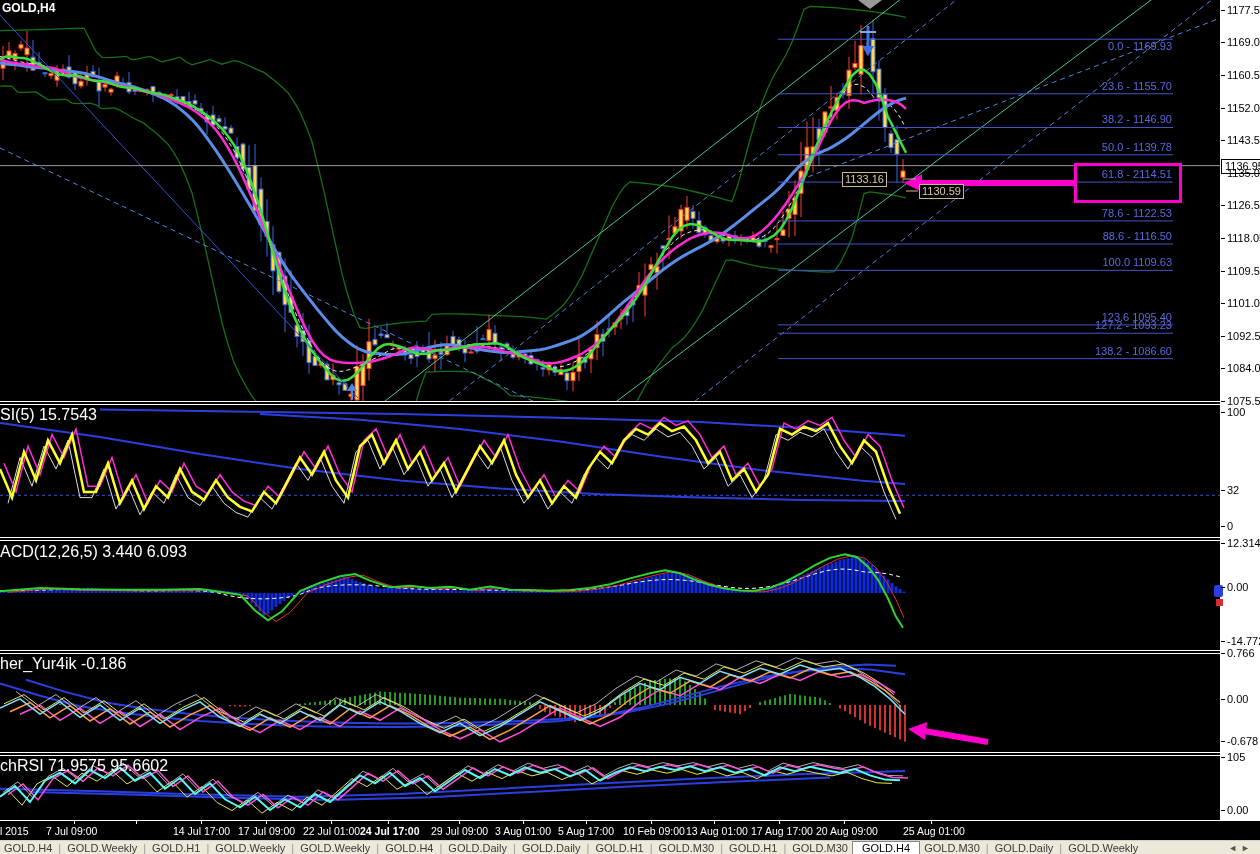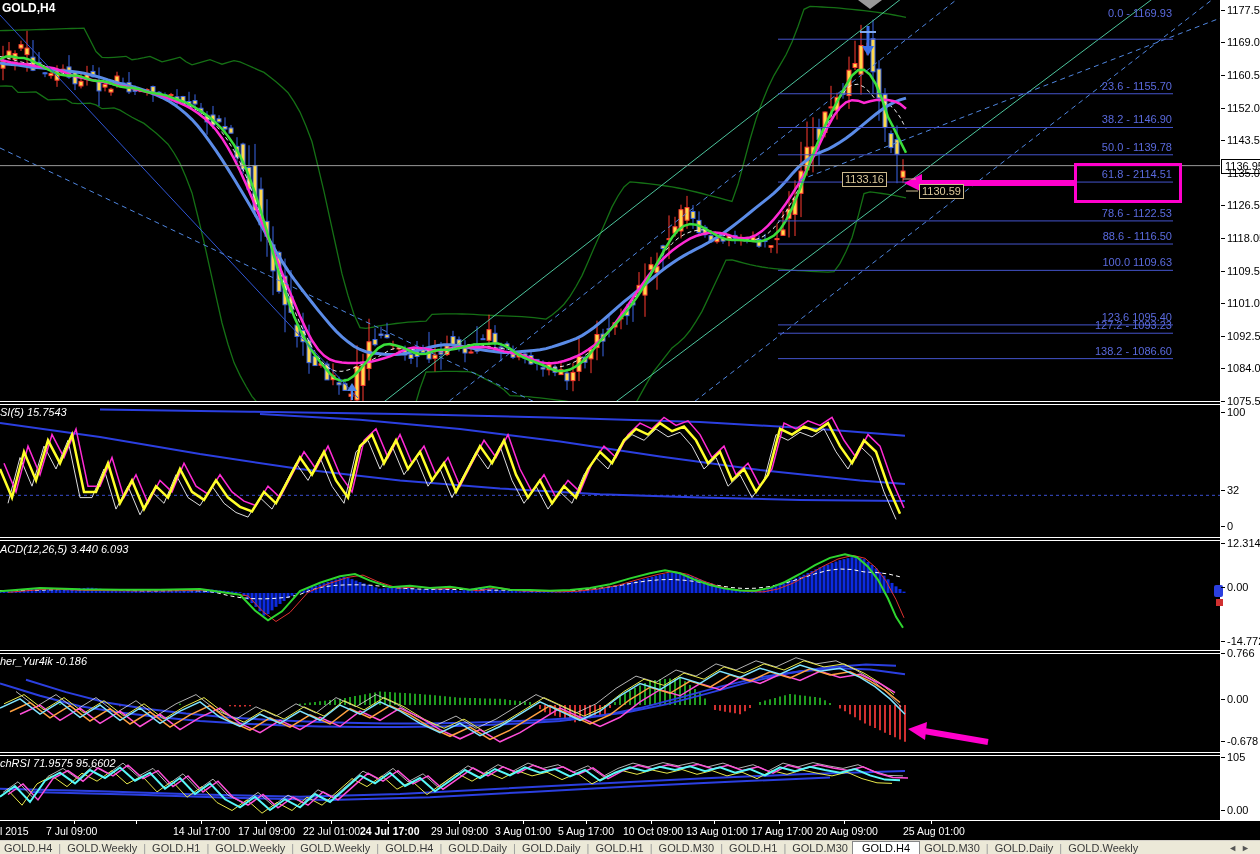--- a/index.html
+++ b/index.html
@@ -3,21 +3,21 @@
 <meta charset="utf-8">
 <style>
   html,body{margin:0;padding:0;background:#000;}
   .screen{position:relative;width:1260px;height:854px;background:#000;overflow:hidden;
           font-family:"Liberation Sans",sans-serif;-webkit-font-smoothing:none;}
   .abs{position:absolute;}
   svg{position:absolute;display:block;}
   .hline{position:absolute;background:#fff;height:1px;}
   .vline{position:absolute;background:#fff;width:1px;}
   .sym{color:#fff;font-size:12px;font-weight:bold;left:2px;top:1px;}
-  .indlabel{color:#fff;font-size:11px;white-space:nowrap;font-style:italic;}
+  .indlabel{color:#fff;font-size:16px;white-space:nowrap;}
   .scalecol{left:1221px;top:0;width:39px;height:821px;background:#fff;}
   .ticklabel{position:absolute;left:1227px;font-size:11px;color:#000;white-space:nowrap;}
   .tickmark{position:absolute;left:1221px;width:4px;height:1px;background:#000;}
   .curprice{left:1221px;top:159px;width:37px;height:13px;background:#fff;border:1px solid #000;
             font-size:11px;color:#000;padding-left:3px;line-height:13px;}
   .fiblabel{position:absolute;left:1012px;width:160px;text-align:right;font-size:11px;
             color:#5a6ade;white-space:nowrap;}
   .pricetag{position:absolute;background:#000;border:1px solid #cbb98d;color:#dcc99b;
             font-size:11px;padding:0 2px;line-height:13px;}
   .fibbox{position:absolute;left:1074px;top:163px;width:102px;height:34px;border:3px solid #ff00cc;}
@@ -783,21 +783,21 @@
   <div class="macdmark1"></div>
 
   <div class="abs sym">GOLD,H4</div>
 
   <div class="abs indlabel" style="left:0;top:406px">SI(5) 15.7543</div>
   <div class="abs indlabel" style="left:0;top:543px">ACD(12,26,5) 3.440 6.093</div>
   <div class="abs indlabel" style="left:0;top:655px">her_Yur4ik -0.186</div>
   <div class="abs indlabel" style="left:0;top:757px">chRSI 71.9575 95.6602</div>
 
   <div id="fibLabels">
-      <div class="fiblabel" style="top: 7px;">0.0 - 1169.93</div>
+      <div class="fiblabel" style="top: 40px;">0.0 - 1169.93</div>
       <div class="fiblabel" style="top: 79.7576px;">23.6 - 1155.70</div>
       <div class="fiblabel" style="top: 113.491px;">38.2 - 1146.90</div>
       <div class="fiblabel" style="top: 140.784px;">50.0 - 1139.78</div>
       <div class="fiblabel" style="top: 168.077px;">61.8 - 2114.51</div>
       <div class="fiblabel" style="top: 206.908px;">78.6 - 1122.53</div>
       <div class="fiblabel" style="top: 230.023px;">88.6 - 1116.50</div>
       <div class="fiblabel" style="top: 256.358px;">100.0 1109.63</div>
       <div class="fiblabel" style="top: 310.906px;">123.6 1095.40</div>
       <div class="fiblabel" style="top: 319.224px;">127.2 - 1093.23</div>
       <div class="fiblabel" style="top: 344.639px;">138.2 - 1086.60</div>
@@ -821,21 +821,21 @@
       <div class="timelabel" style="left: 303px;">22 Jul 01:00</div>
       <div class="timetick" style="left: 331px;"></div>
       <div class="timelabel" style="left: 360px; font-weight: bold;">24 Jul 17:00</div>
       <div class="timetick" style="left: 388px;"></div>
       <div class="timelabel" style="left: 431px;">29 Jul 09:00</div>
       <div class="timetick" style="left: 459px;"></div>
       <div class="timelabel" style="left: 495px; text-align: right;">3 Aug 01:00</div>
       <div class="timetick" style="left: 523px;"></div>
       <div class="timelabel" style="left: 558px;">5 Aug 17:00</div>
       <div class="timetick" style="left: 586px;"></div>
-      <div class="timelabel" style="left: 623px;">10 Oct 09:00</div>
+      <div class="timelabel" style="left: 623px;">10 Feb 09:00</div>
       <div class="timetick" style="left: 651px;"></div>
       <div class="timelabel" style="left: 686px;">13 Aug 01:00</div>
       <div class="timetick" style="left: 714px;"></div>
       <div class="timelabel" style="left: 751px;">17 Aug 17:00</div>
       <div class="timetick" style="left: 779px;"></div>
       <div class="timelabel" style="left: 816px;">20 Aug 09:00</div>
       <div class="timetick" style="left: 844px;"></div>
       <div class="timelabel" style="left: 903px;">25 Aug 01:00</div>
       <div class="timetick" style="left: 931px;"></div>
     </div>

